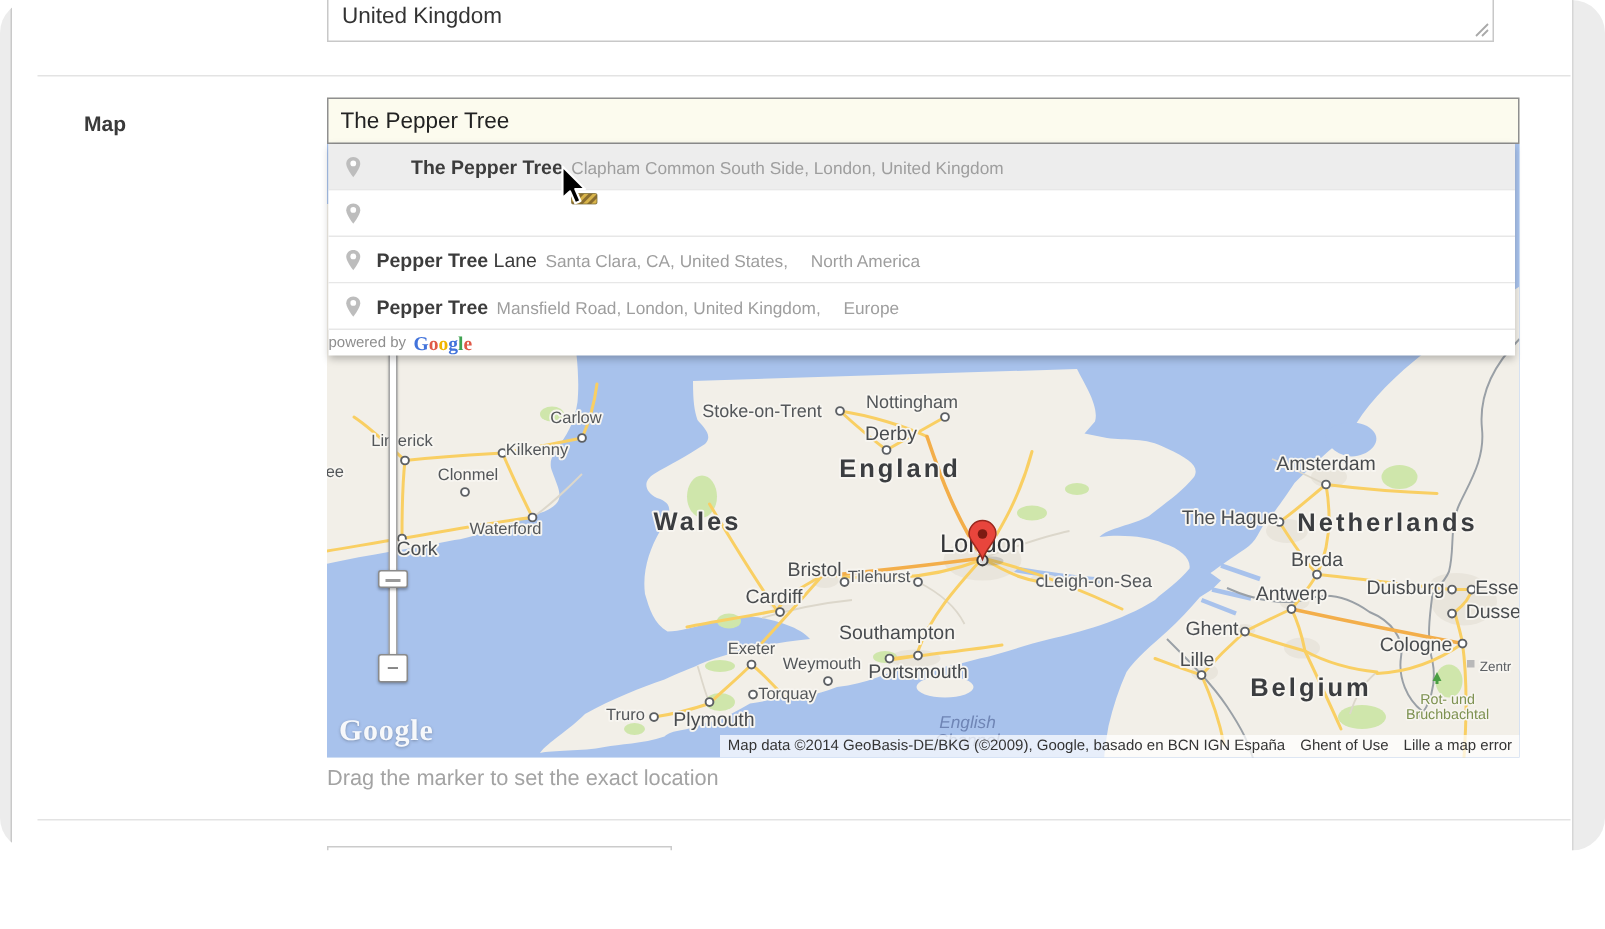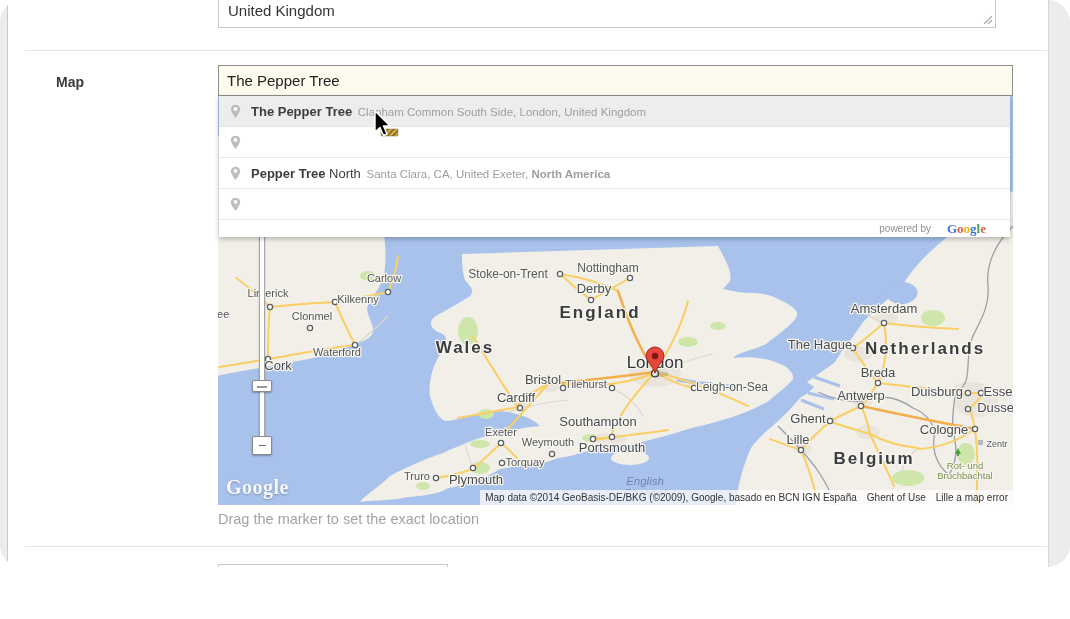--- a/index.html
+++ b/index.html
@@ -50,29 +50,29 @@
     background: rgba(255,255,255,.72); display: flex; align-items: center; gap: 10px;
     padding: 0 5px; font-size: 10px; color: #343434; white-space: nowrap; }
   .map-attrib span { cursor: default; }
   .map-attrib .lnk { cursor: pointer; }
 
   
   .pac { position: absolute; left: 219px; top: 96px; width: 791px; background: #fff;
     box-shadow: 0 2px 5px rgba(0,0,0,.25); z-index: 20; }
   .pac-item { height: 31px; display: flex; align-items: center; padding-left: 11px;
     border-bottom: 1px solid #e7e7e7; background: #fff; cursor: default; white-space: nowrap; overflow: hidden; }
-  .pac-item.hl { background: #ededed; }
+  .pac-item.hl { background: #ededed; gap: 23px; }
   .pac-icon { flex: 0 0 auto; margin-right: 10px; }
   .pac-text { font-size: 13px; color: #3c3c3c; }
   .pac-text b { font-weight: 700; }
   .pac-rest { font-weight: 400; }
   .pac-sec { font-size: 11.5px; color: #9e9e9e; margin-left: 2px; }
-  b.pac-sec { font-weight: 700; margin-left: 0; }
-  .pac-powered { height: 17px; display: flex; justify-content: flex-end; align-items: center;
-    gap: 16px; padding-right: 24px; }
+  b.pac-sec { font-weight: 400; margin-left: 12px; }
+  .pac-powered { height: 17px; display: flex; align-items: center;
+    gap: 5px; padding-right: 24px; }
   .pac-powered .pby { font-size: 10px; color: #8e8e8e; }
   .pac-powered .glogo { font-family: "Liberation Serif", serif; font-weight: 700; font-size: 13px; line-height: 13px; }
 
   .drag-note { position: absolute; left: 218px; top: 511px; font-size: 14.5px;
     color: #a3a3a3; }
 
   .phone-input { position: absolute; left: 218px; top: 564px; width: 230px; height: 30px;
     border: 1px solid #cbcbcb; background: #fff; font-size: 15px; color: #333;
     padding: 0 9px; font-family: "Liberation Sans", sans-serif; }
 
@@ -365,27 +365,28 @@
           <svg class="pac-icon" width="11" height="15" viewBox="0 0 12 16">
             <path d="M6 .5C3 .5.9 2.7.9 5.4.9 8.8 6 15.2 6 15.2s5.1-6.4 5.1-9.8C11.1 2.7 9 .5 6 .5z" fill="#bdbdbd"></path>
             <circle cx="6" cy="5.2" r="2.1" fill="#fff"></circle>
           </svg>
         </div>
         <div class="pac-item">
           <svg class="pac-icon" width="11" height="15" viewBox="0 0 12 16">
             <path d="M6 .5C3 .5.9 2.7.9 5.4.9 8.8 6 15.2 6 15.2s5.1-6.4 5.1-9.8C11.1 2.7 9 .5 6 .5z" fill="#bdbdbd"></path>
             <circle cx="6" cy="5.2" r="2.1" fill="#fff"></circle>
           </svg>
-          <div class="pac-text"><b>Pepper Tree</b><span class="pac-rest"> North</span> <span class="pac-sec">Santa Clara, CA, United Exeter, </span><b class="pac-sec">North America</b></div>
+          <div class="pac-text"><b>Pepper Tree</b><span class="pac-rest"> Lane</span> <span class="pac-sec">Santa Clara, CA, United States, </span><b class="pac-sec">North America</b></div>
         </div>
         <div class="pac-item">
           <svg class="pac-icon" width="11" height="15" viewBox="0 0 12 16">
             <path d="M6 .5C3 .5.9 2.7.9 5.4.9 8.8 6 15.2 6 15.2s5.1-6.4 5.1-9.8C11.1 2.7 9 .5 6 .5z" fill="#bdbdbd"></path>
             <circle cx="6" cy="5.2" r="2.1" fill="#fff"></circle>
           </svg>
+          <div class="pac-text"><b>Pepper Tree</b><span class="pac-rest"></span> <span class="pac-sec">Mansfield Road, London, United Kingdom, </span><b class="pac-sec">Europe</b></div>
         </div>
       </div>
     <div class="pac-powered">
       <span class="pby">powered by</span>
       <span class="glogo"><span style="color: rgb(66, 115, 219);">G</span><span style="color: rgb(224, 89, 71);">o</span><span style="color: rgb(241, 181, 0);">o</span><span style="color: rgb(66, 115, 219);">g</span><span style="color: rgb(63, 163, 81);">l</span><span style="color: rgb(224, 89, 71);">e</span></span>
     </div>
   </div>
 
   <div class="drag-note">Drag the marker to set the exact location</div>
 

